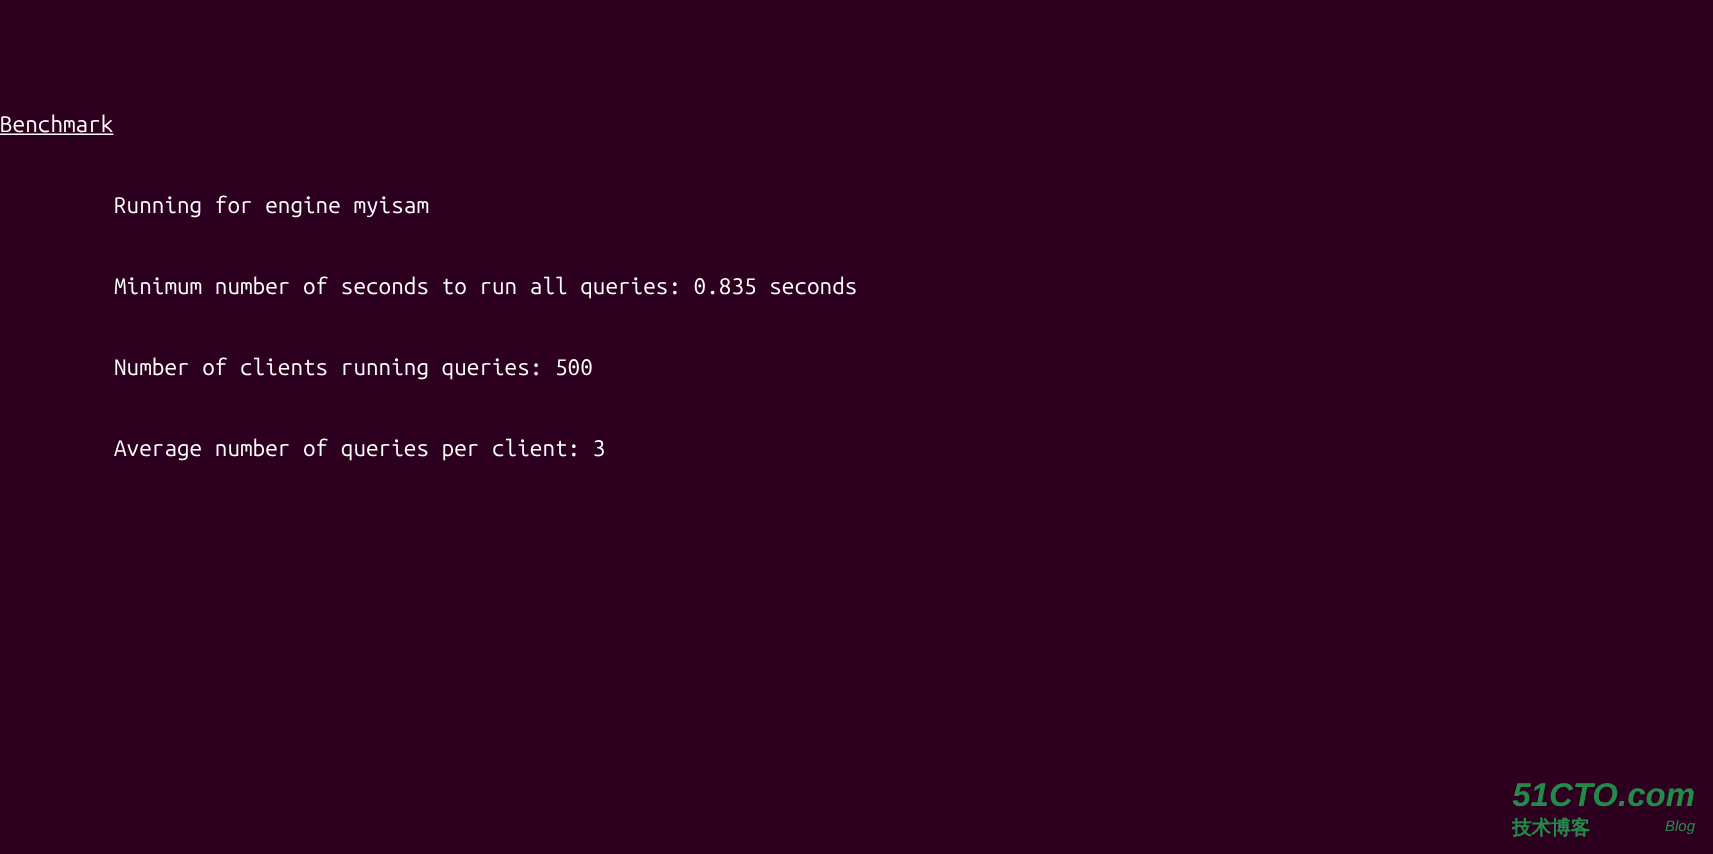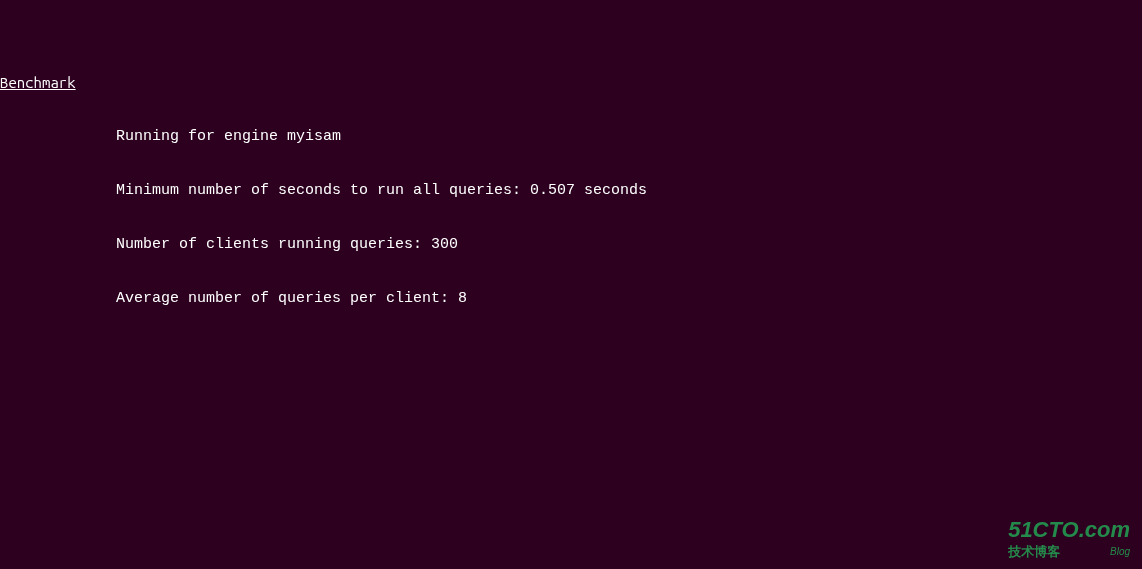--- a/index.html
+++ b/index.html
@@ -24,22 +24,21 @@
     }
     .benchmark-block {
       display: block;
     }
     .benchmark-header {
       display: block;
       text-decoration: underline;
     }
     .benchmark-line {
       display: block;
-      padding-left: 116px;
-      font-family: Liberation Mono, monospace;
+      padding-left: 76px;
     }
     .blank-line {
       display: block;
       height: 18px;
     }
     .watermark {
       position: absolute;
       bottom: 8px;
       right: 12px;
       color: #22c55e;
@@ -70,23 +69,23 @@
       font-style: italic;
     }
   </style>
 </head>
 <body>
 
 <div class="terminal">
   <div class="benchmark-block">
     <span class="benchmark-header">Benchmark</span>
     <span class="benchmark-line">Running for engine myisam</span>
-    <span class="benchmark-line">Minimum number of seconds to run all queries: 0.507 seconds</span>
-    <span class="benchmark-line">Number of clients running queries: 300</span>
-    <span class="benchmark-line">Average number of queries per client: 8</span>
+    <span class="benchmark-line">Minimum number of seconds to run all queries: 0.835 seconds</span>
+    <span class="benchmark-line">Number of clients running queries: 500</span>
+    <span class="benchmark-line">Average number of queries per client: 3</span>
   </div>
   <span class="blank-line"></span>
   <div class="benchmark-block">
     
     
     
     
     
     
     

